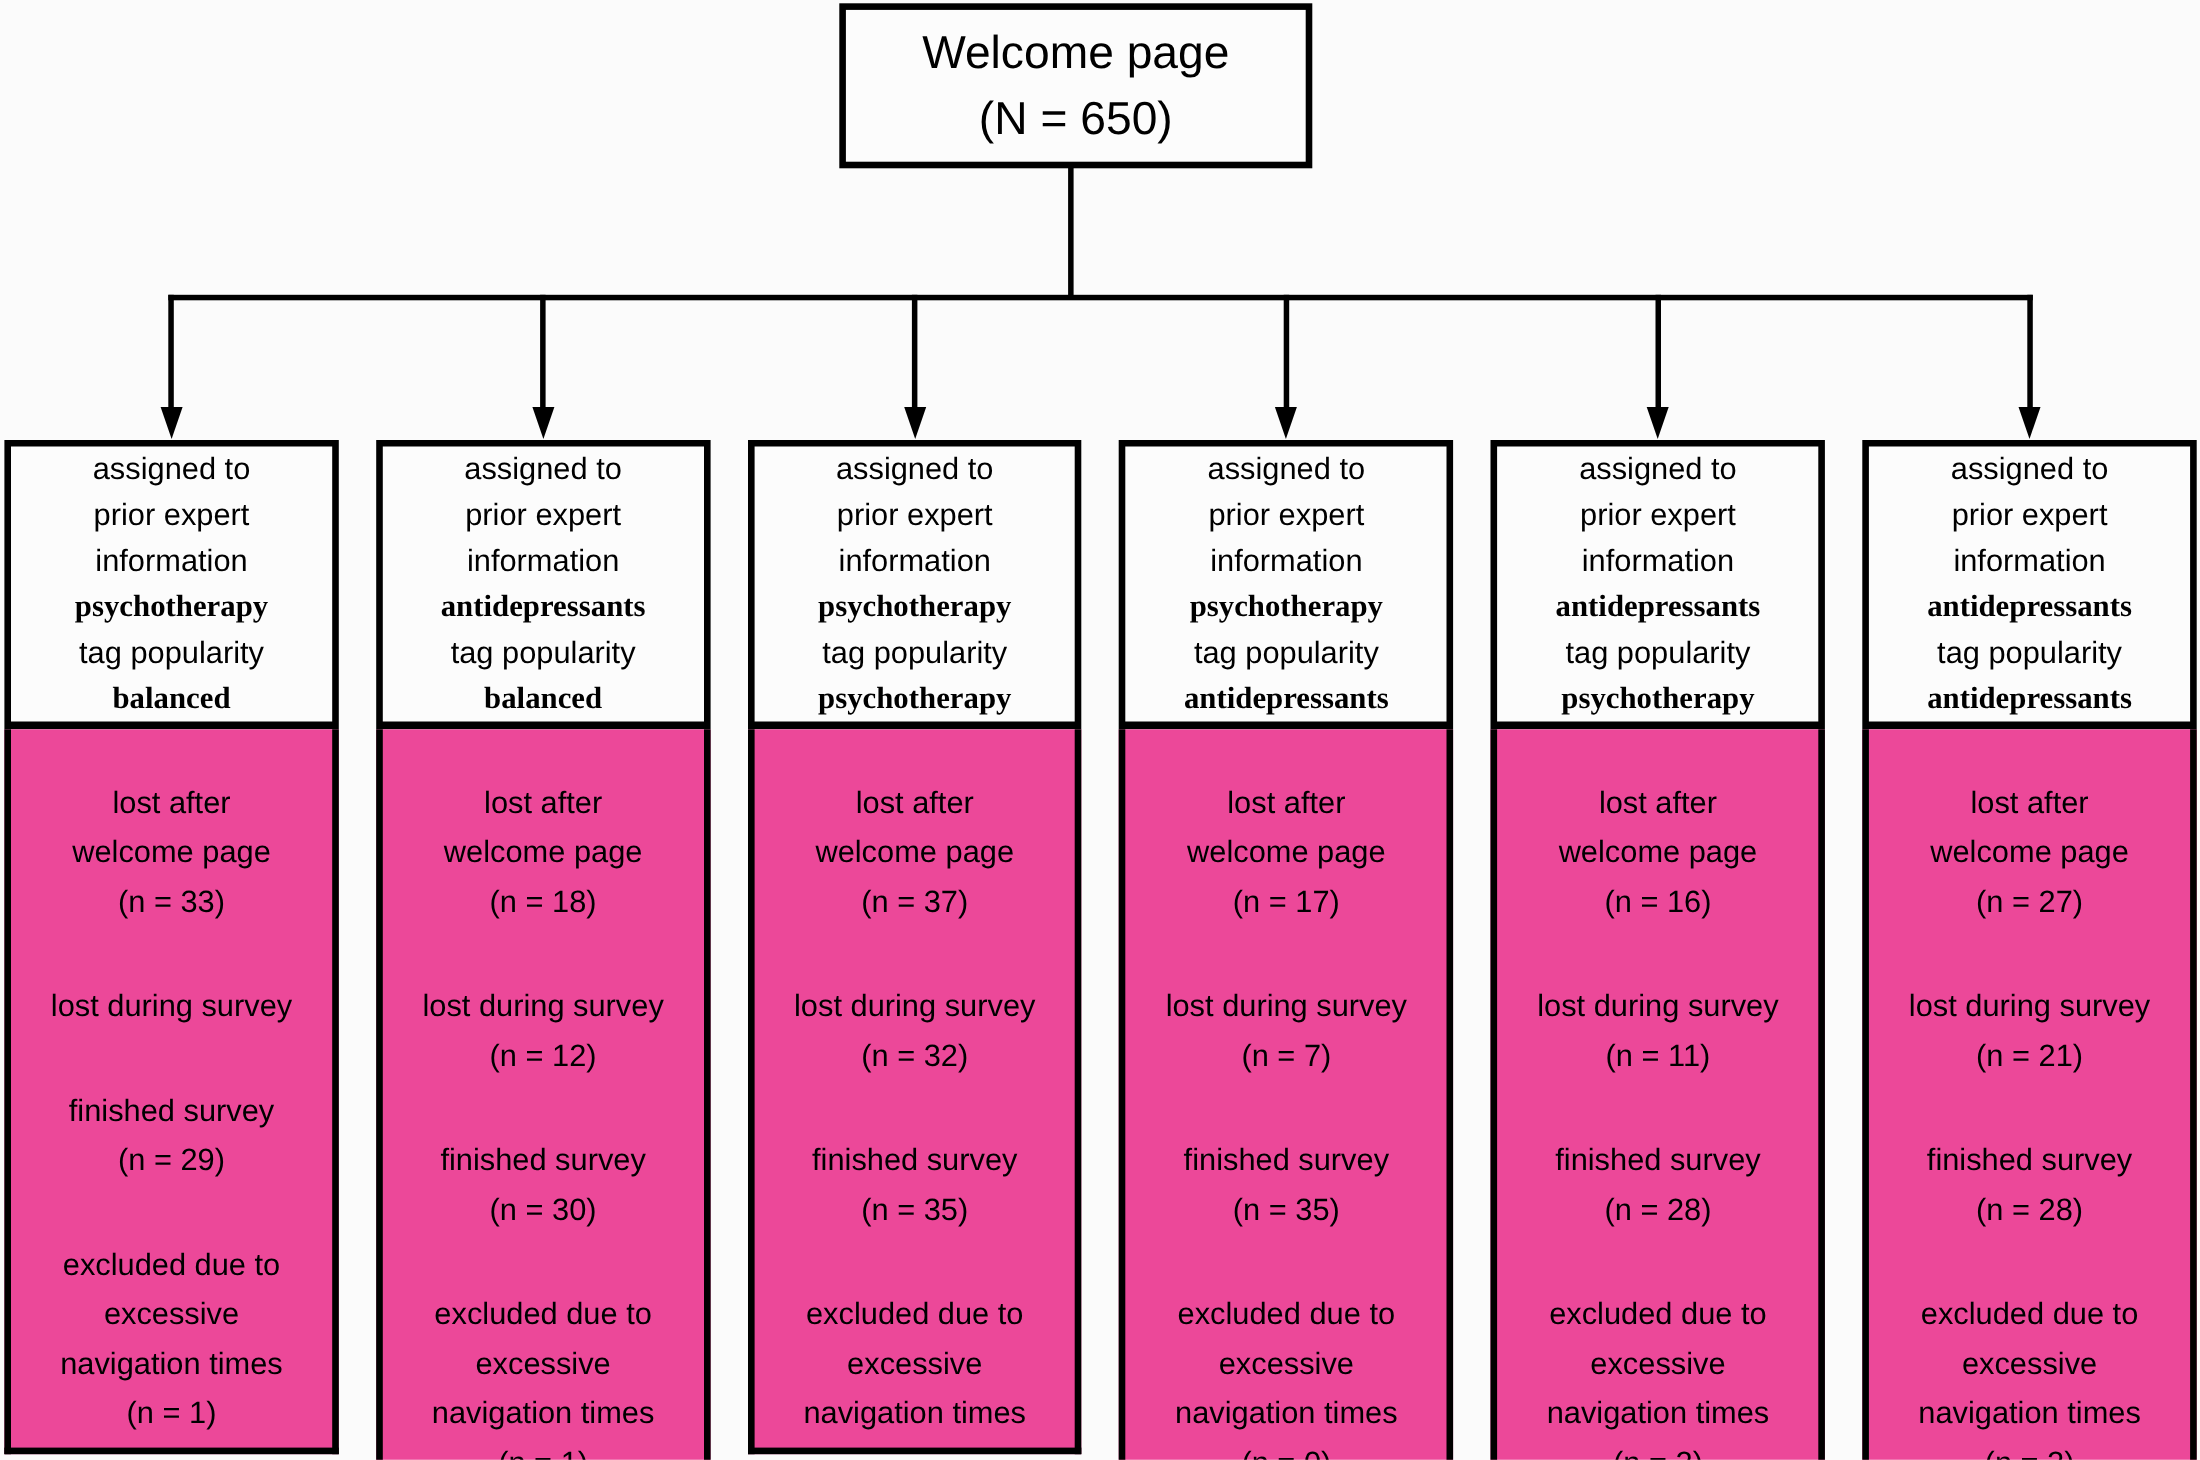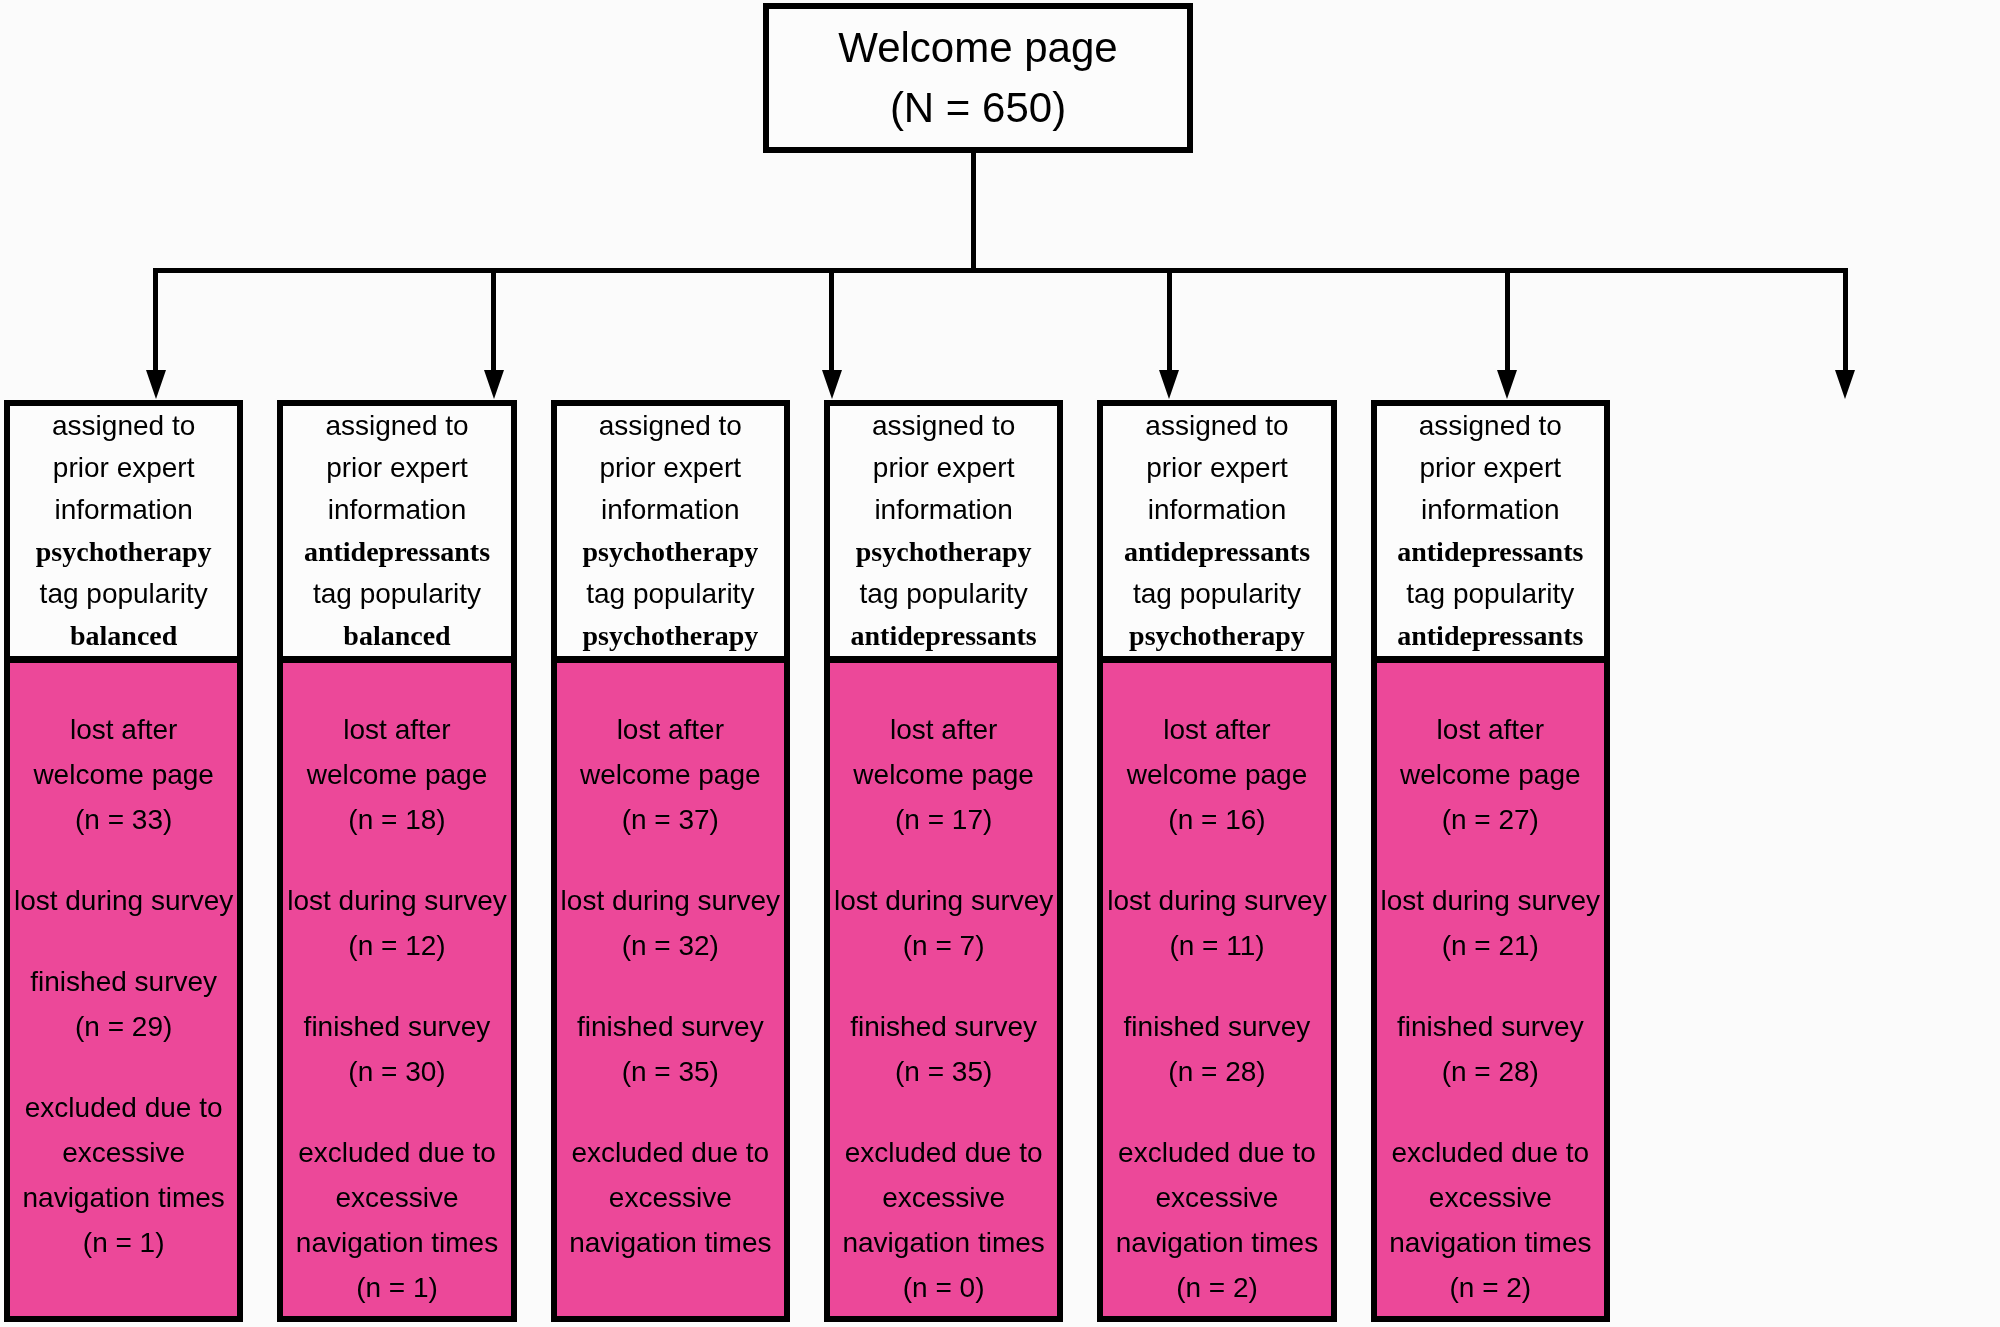--- a/index.html
+++ b/index.html
@@ -60,21 +60,21 @@
     width: 0;
     height: 0;
     border-left: 10px solid transparent;
     border-right: 10px solid transparent;
     border-top: 29px solid #000;
   }
   .columns {
     position: absolute;
     left: 4px;
     top: 400px;
-    width: 1606px;
+    width: 1993px;
     height: 922px;
     display: flex;
     gap: 34px;
   }
   .column {
     flex: 1;
     display: flex;
     flex-direction: column;
     min-width: 0;
   }
@@ -95,21 +95,21 @@
     box-sizing: border-box;
     flex: 1;
     border: 6px solid #000;
     border-top: none;
     background: #ec4899;
     text-align: center;
     font-size: 28px;
     line-height: 45px;
     padding-top: 44px;
   }
-  .outcome-group + .outcome-group { margin-top: 36px; }
+  .outcome-group + .outcome-group { margin-top: 50px; }
   .bold { font-weight: bold; font-family: Liberation Serif, serif; }
 </style>
 </head>
 <body>
 
 <div id="diagram">
 
   <div class="box welcome">
     <div>Welcome page</div>
     <div>(N = 650)</div>

